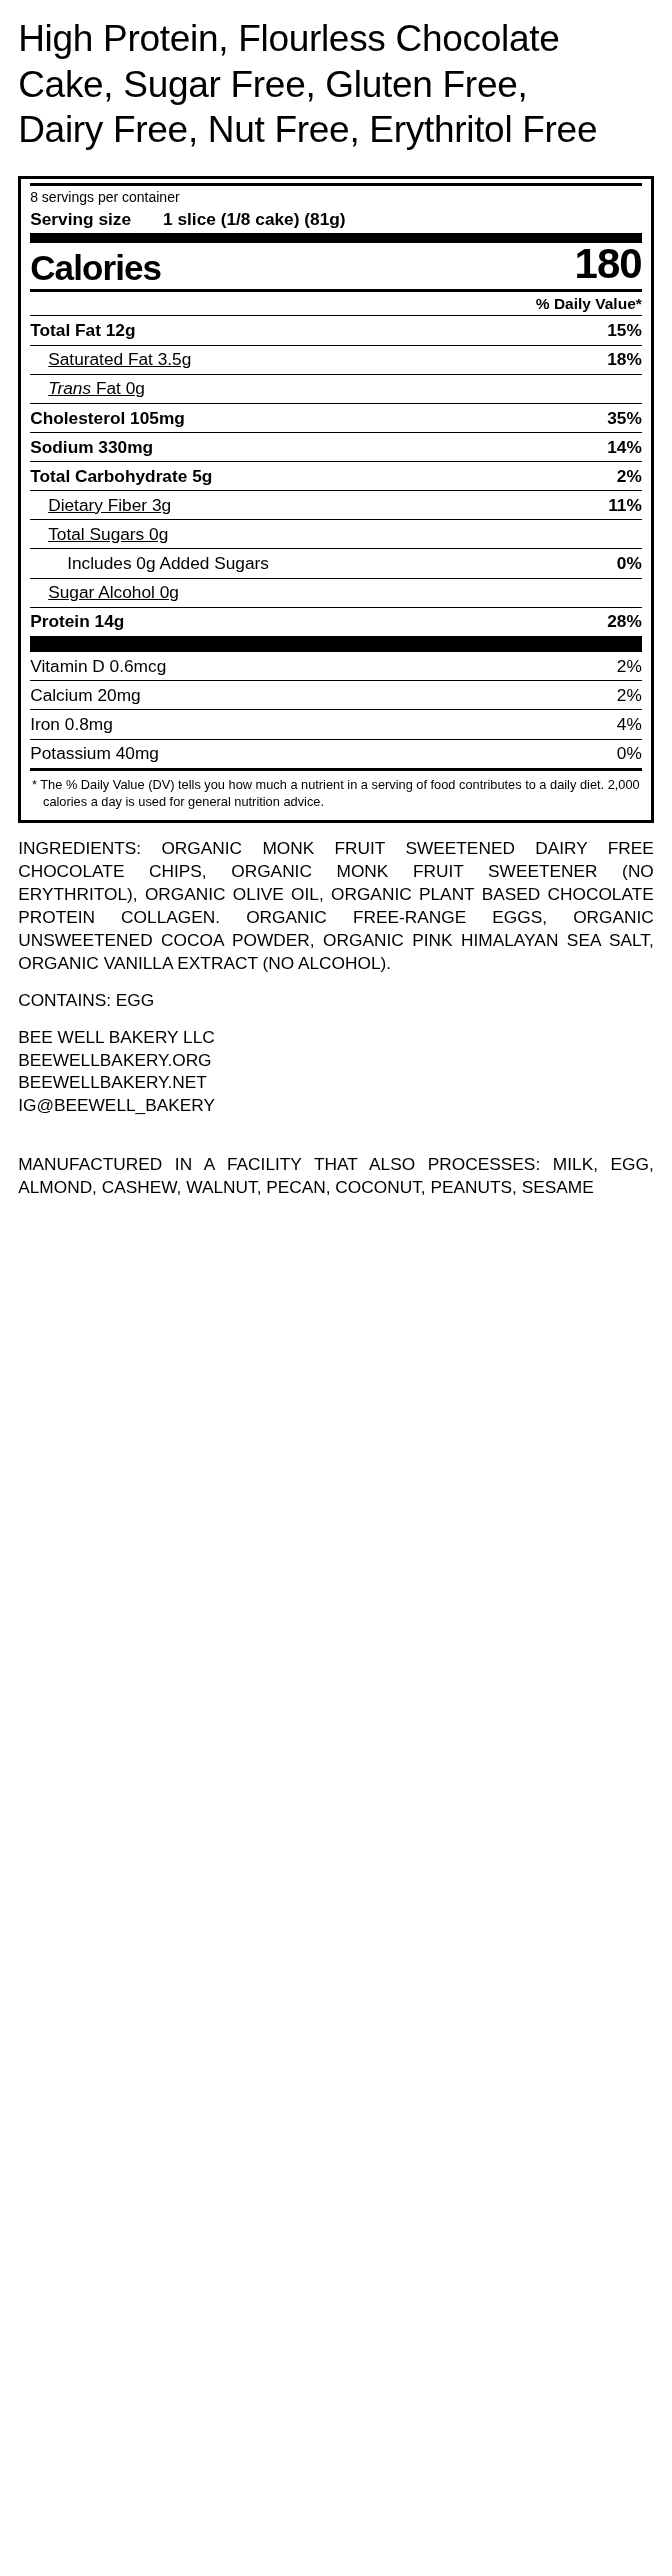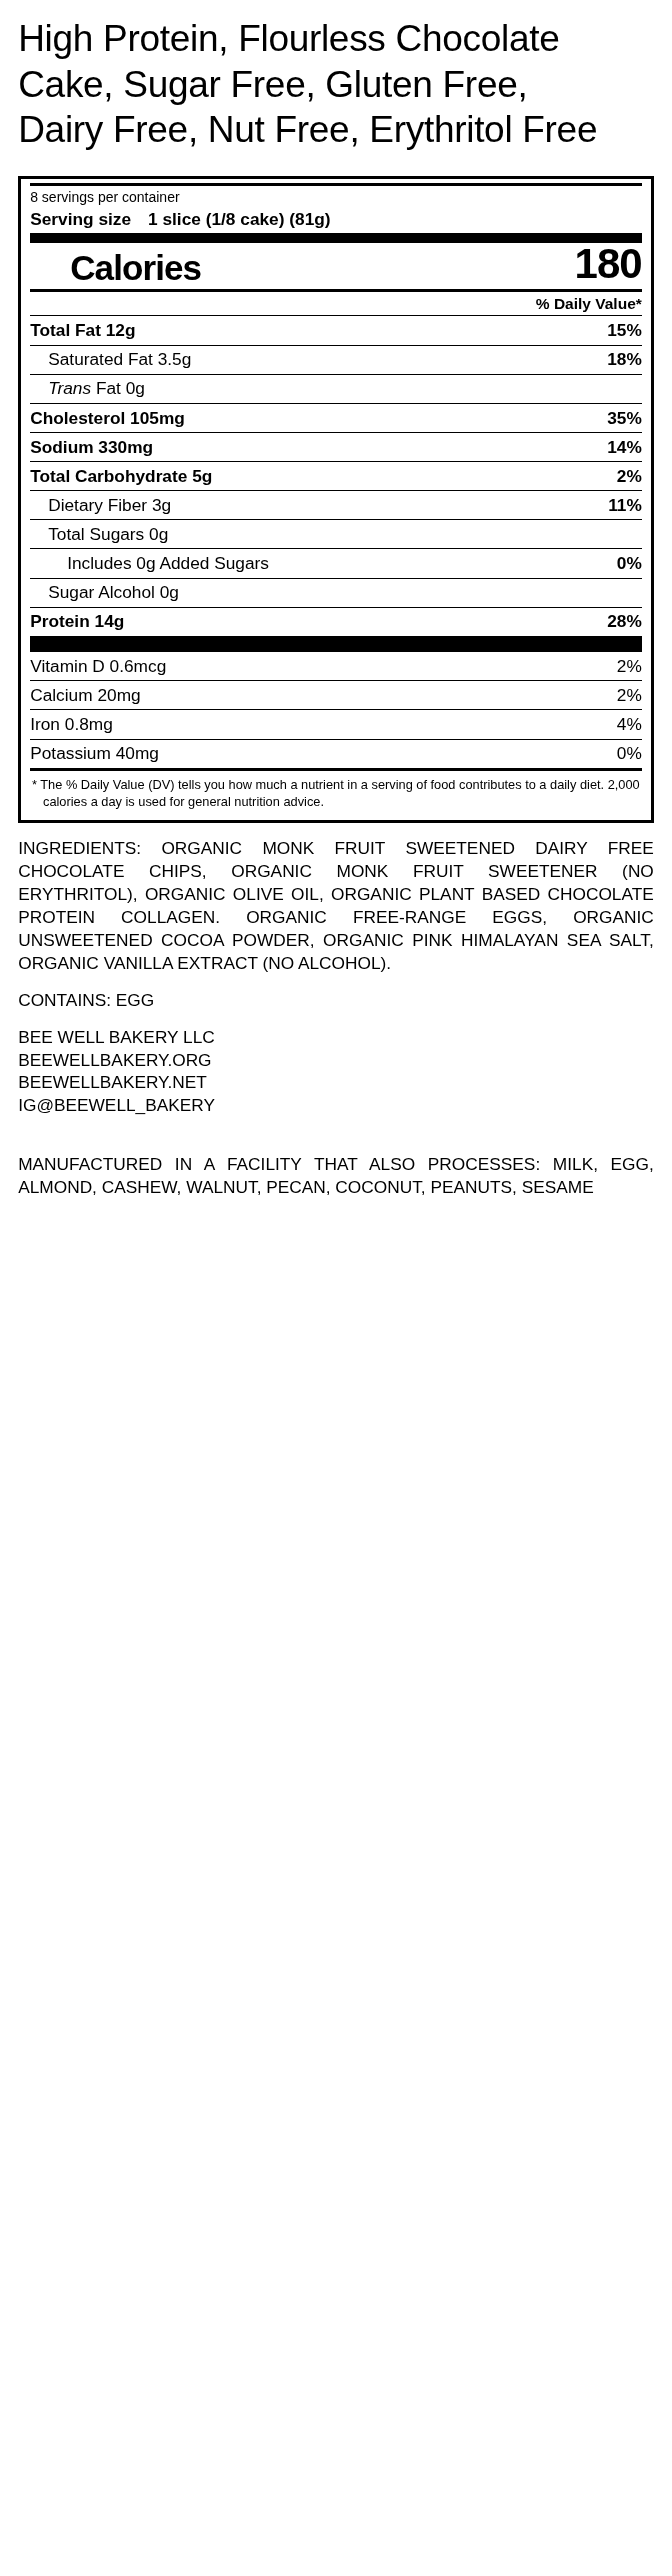--- a/index.html
+++ b/index.html
@@ -56,34 +56,33 @@
     line-height: 1.15;
   }
   .serving-size-row {
     display: flex;
     justify-content: flex-start;
     font-size: 17.3px;
     font-weight: 700;
     padding: 1.8px 0 3.7px 0;
     line-height: 1.15;
   }
-  .serving-size-row .ss-label { margin-right: 17px; }
+  .serving-size-row .ss-label { margin-right: 32px; }
   .serving-size-row .ss-value { white-space: nowrap; }
 
   .amount-per {
     font-size: 14.6px;
     font-weight: 700;
     padding: 2.7px 0 0 0;
   }
   .cal-row {
     display: flex;
     align-items: flex-end;
     justify-content: space-between;
     padding: 0 0 3.7px 0;
-    margin-left: 40px;
   }
   .cal-label {
     font-size: 35px;
     font-weight: 700;
     letter-spacing: -0.9px;
     line-height: 1.0;
   }
   .cal-value {
     font-size: 42px;
     font-weight: 700;
@@ -103,21 +102,21 @@
     justify-content: space-between;
     align-items: baseline;
     font-size: 17.3px;
     padding: 3.7px 0 3.7px 0;
     line-height: 1.2;
   }
   .nutr-row .name { }
   .nutr-row .pct { font-weight: 700; }
   .bold { font-weight: 700; }
   .ital { font-style: italic; }
-  .ind1 { padding-left: 18px; }
+  .ind1 { padding-left: 18px; text-decoration: underline; }
   .ind2 { padding-left: 37px; }
 
   .footnote {
     font-size: 12.8px;
     line-height: 1.35;
     padding: 5.5px 1.8px 1.8px 1.8px;
   }
   .footnote .fn-body { display: block; padding-left: 11px; text-indent: -11px; }
 
   

